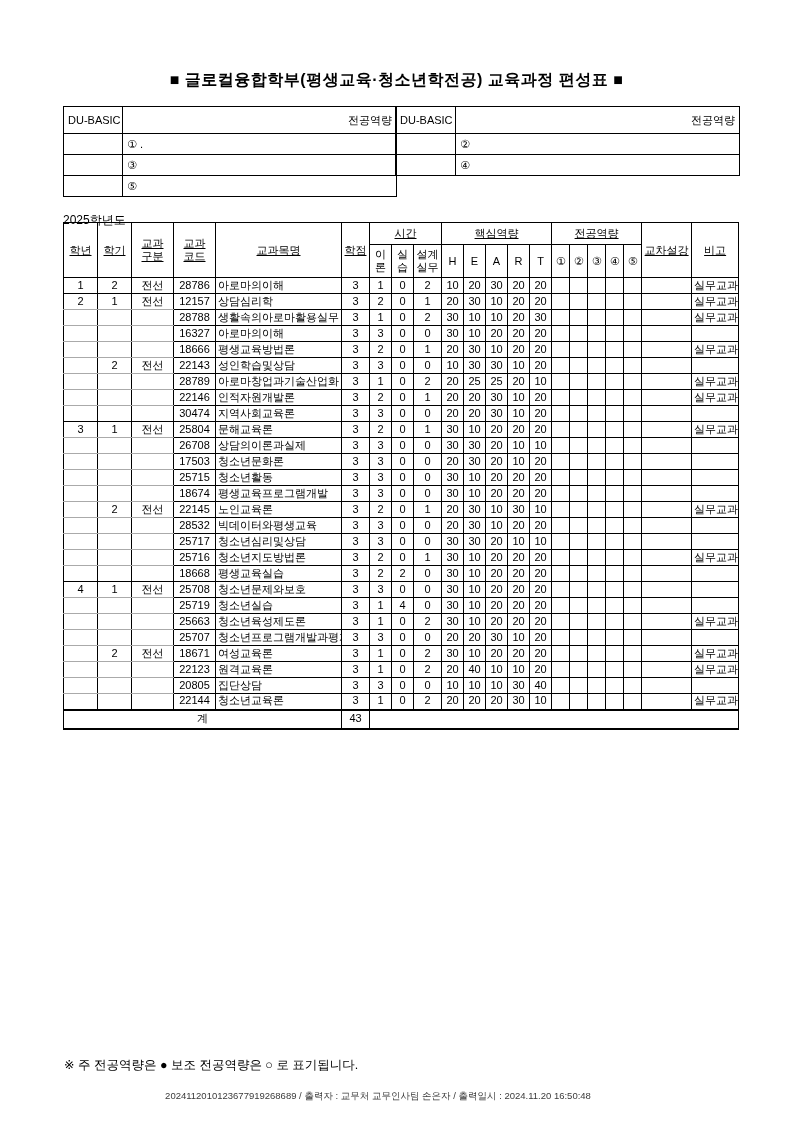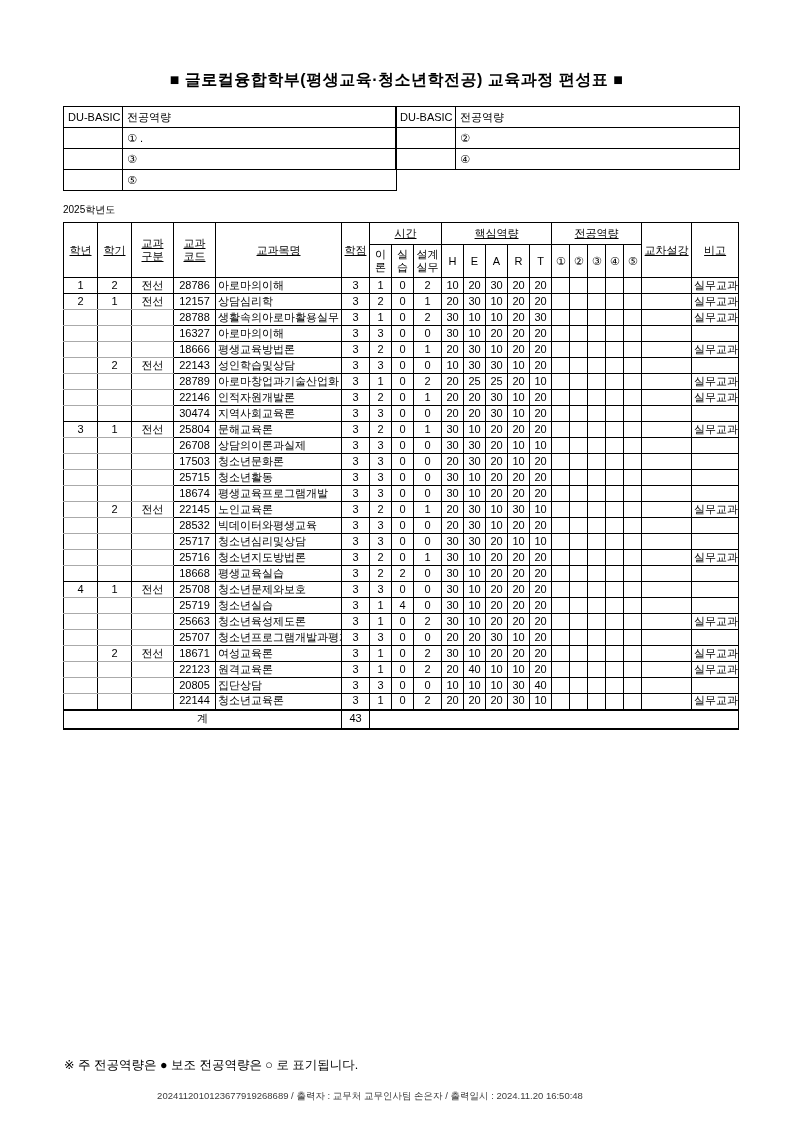--- a/index.html
+++ b/index.html
@@ -17,26 +17,26 @@
     letter-spacing: 0.5px;
   }
   
   .comp-wrap { position: absolute; top: 106px; left: 63px; width: 676px; }
   table { border-collapse: collapse; table-layout: fixed; }
   .comp-table { position: absolute; top: 0; }
   .comp-table td, .comp-table th {
     border: 1px solid #000; font-size: 11px; font-weight: normal;
     padding: 0 4px; overflow: hidden; white-space: nowrap;
   }
-  .comp-table th { text-align: left; height: 21px; }
+  .comp-table th { text-align: right; height: 27px; }
   .comp-table td { height: 21px; text-align: left; }
   .comp-left { left: 0; width: 333px; }
   .comp-right { left: 332px; width: 344px; }
   
-  .year-label { position: absolute; top: 203px; left: 63px; font-size: 10px; }
+  .year-label { position: absolute; top: 212px; left: 63px; font-size: 12px; }
   
   .main-wrap { position: absolute; top: 222px; left: 63px; }
   .main-table { width: 676px; }
   .main-table th {
     border: 1px solid #000; font-size: 11px; font-weight: normal;
     text-align: center; vertical-align: middle; padding: 0 1px;
     white-space: pre-line; line-height: 1.15;
   }
   .main-table .hrow1 th { height: 22px; text-decoration: underline; }
   .main-table .hrow2 th { height: 33px; }
@@ -45,21 +45,21 @@
     vertical-align: middle; height: 16px; padding: 0 2px;
     overflow: hidden; white-space: nowrap; line-height: 1.05;
   }
   .main-table td.left { text-align: left; }
   .main-table tr.total-row td {
     border-top: 2px solid #000; border-bottom: 2px solid #000; height: 19px;
   }
   
   .footnote { position: absolute; top: 1057px; left: 64px; font-size: 12.5px; }
   .print-footer {
-    position: absolute; top: 1090px; left: 4px; width: 732px;
+    position: absolute; top: 1090px; left: 12px; width: 732px;
     text-align: center; font-size: 9.5px; color: #3a3a3a;
   }
 </style>
 </head>
 <body>
 
 <div class="page-title">■ 글로컬융합학부(평생교육·청소년학전공) 교육과정 편성표 ■</div>
 
 <div class="comp-wrap">
   <table class="comp-table comp-left">

